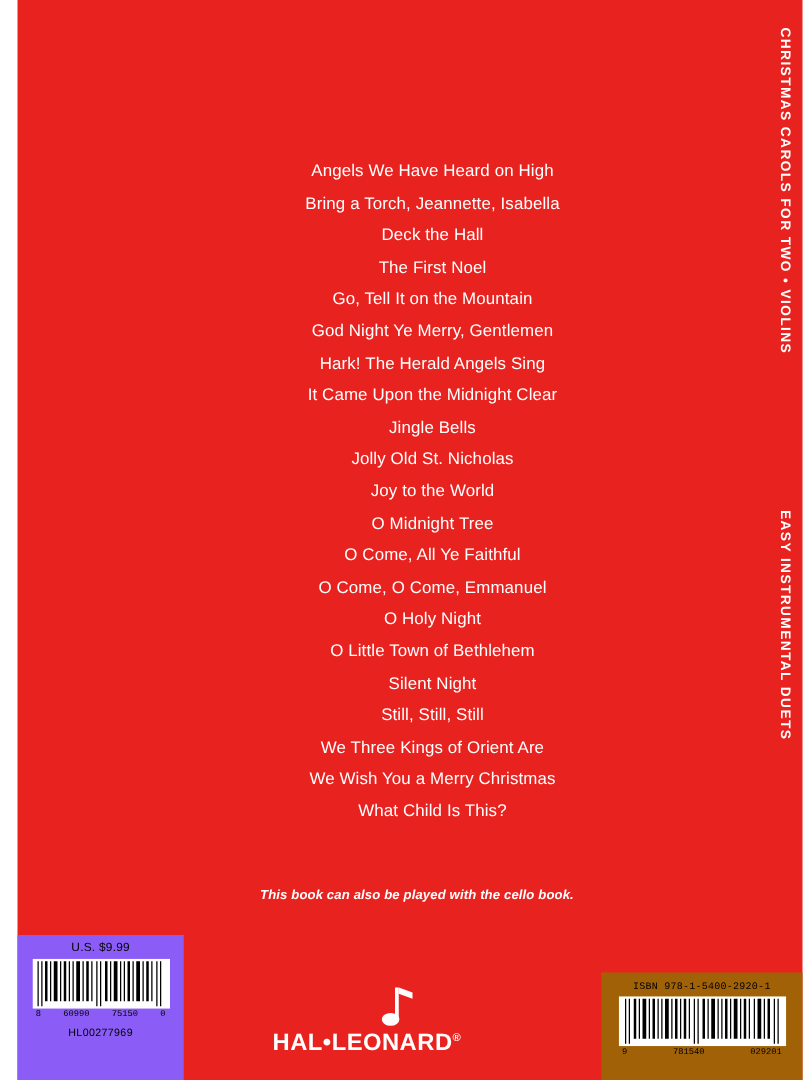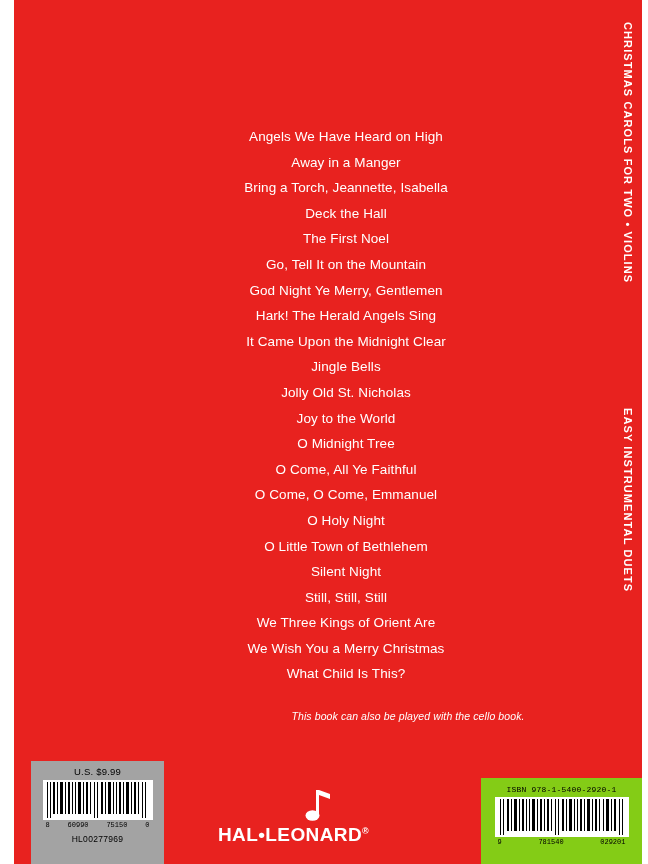--- a/index.html
+++ b/index.html
@@ -73,33 +73,32 @@
   }
 
   .note {
     position: absolute;
     left: 208px;
     top: 710px;
     width: 400px;
     color: #ffffff;
     font-size: 10.5px;
     font-style: italic;
-    font-weight: normal;
+    font-weight: bold;
     letter-spacing: 0.1px;
-    text-align: center;
   }
 
   
   .upc-block {
     position: absolute;
-    left: 31px;
+    left: 14px;
     bottom: 0;
     width: 133px;
-    height: 103px;
-    background: #a3a3a3;
+    height: 116px;
+    background: #8b5cf6;
   }
   .upc-price {
     text-align: center;
     font-size: 9.5px;
     color: #000;
     margin-top: 5px;
     letter-spacing: 0.2px;
   }
   .barcode {
     display: block;
@@ -122,21 +121,21 @@
     letter-spacing: 0.3px;
   }
 
   
   .isbn-block {
     position: absolute;
     right: 6px;
     bottom: 0;
     width: 161px;
     height: 86px;
-    background: #84cc16;
+    background: #a16207;
   }
   .isbn-text {
     text-align: center;
     font-size: 8px;
     color: #000;
     margin-top: 7px;
     font-family: "Liberation Mono", monospace;
     letter-spacing: 0.2px;
   }
   .isbn-digits {
@@ -179,21 +178,20 @@
 <div class="page">
 
   <div class="left-edge"></div>
   <div class="right-edge"></div>
 
   <div class="spine-text spine-title">CHRISTMAS CAROLS FOR TWO • VIOLINS</div>
   <div class="spine-text spine-sub">EASY INSTRUMENTAL DUETS</div>
 
   <div class="song-list">
     <div class="song">Angels We Have Heard on High</div>
-    <div class="song">Away in a Manger</div>
     <div class="song">Bring a Torch, Jeannette, Isabella</div>
     <div class="song">Deck the Hall</div>
     <div class="song">The First Noel</div>
     <div class="song">Go, Tell It on the Mountain</div>
     <div class="song">God Night Ye Merry, Gentlemen</div>
     <div class="song">Hark! The Herald Angels Sing</div>
     <div class="song">It Came Upon the Midnight Clear</div>
     <div class="song">Jingle Bells</div>
     <div class="song">Jolly Old St. Nicholas</div>
     <div class="song">Joy to the World</div>

